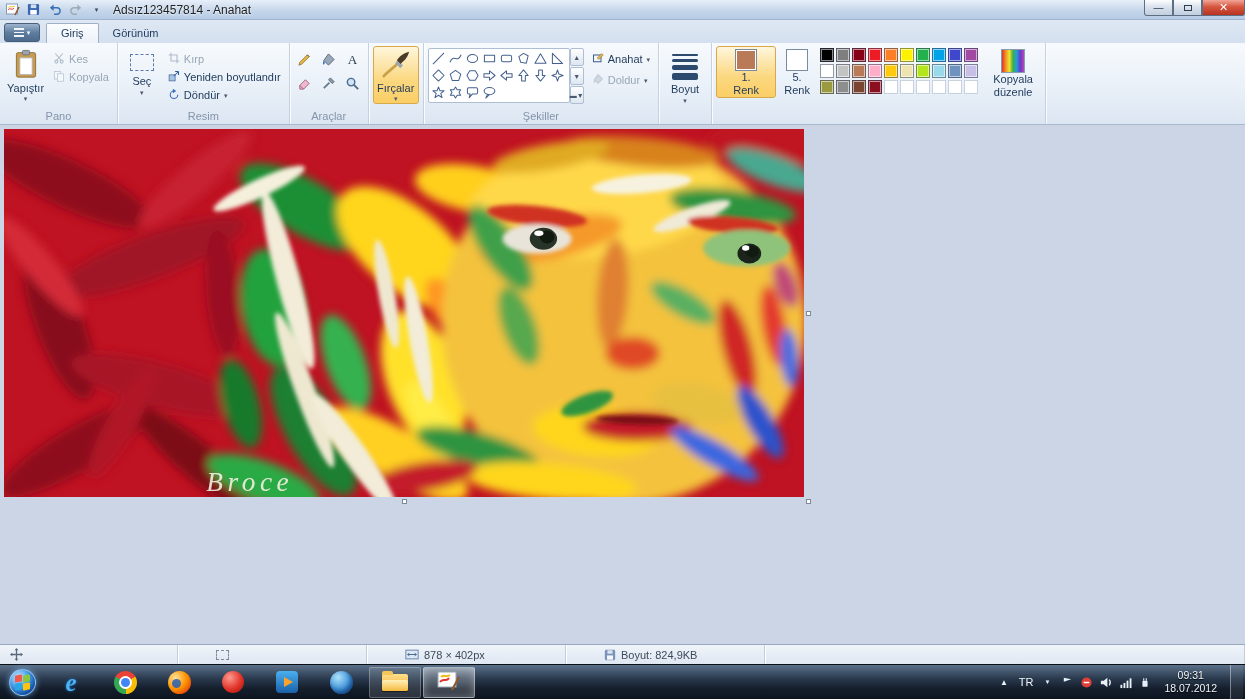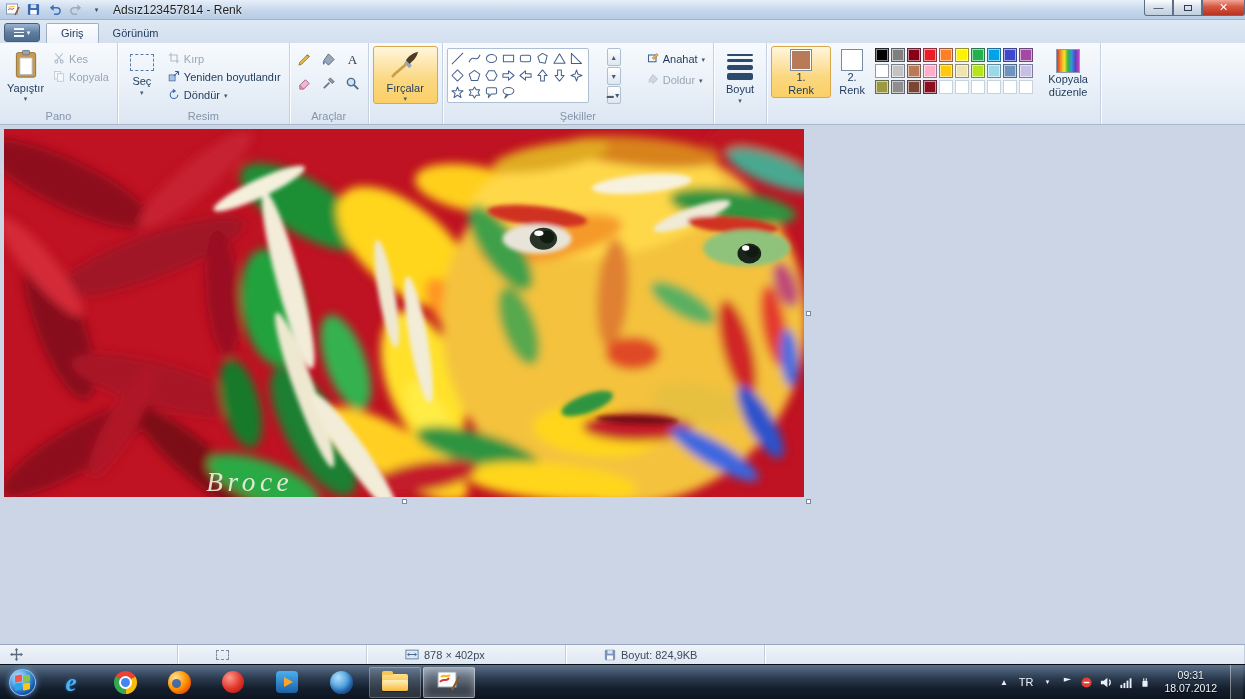--- a/index.html
+++ b/index.html
@@ -52,21 +52,21 @@
   .smallrow { display:flex; align-items:center; gap:4px; padding:2px 4px; border-radius:2px; white-space:nowrap; }
   .disabled { color:#9aa6b6; }
   .disabled svg, .disabled .ic { opacity:.55; }
   .col { display:flex; flex-direction:column; justify-content:flex-start; }
 
   
   .tools-grid { display:grid; grid-template-columns:repeat(3,22px); grid-auto-rows:22px; gap:2px; padding-top:2px; }
   .tool-btn { display:flex; align-items:center; justify-content:center; border:1px solid transparent; border-radius:2px; }
 
   
-  .shapes-wrap { display:flex; align-items:flex-start; gap:18px; padding-top:2px; }
+  .shapes-wrap { display:flex; align-items:flex-start; gap:0; padding-top:2px; }
   .shapes-box { width:142px; background:#fff; border:1px solid #aebfd4; border-radius:2px;
     display:grid; grid-template-columns:repeat(8,17px); grid-auto-rows:17px; padding:1px; }
   .shape-cell { display:flex; align-items:center; justify-content:center; }
   .shapes-scroll { display:flex; flex-direction:column; gap:1px; }
   .sh-arrow { width:14px; height:18px; border:1px solid #aebfd4; border-radius:2px;
     background:linear-gradient(#fff,#dde6f0); color:#4a5a70; font-size:7px;
     display:flex; align-items:center; justify-content:center; }
   .outline-col { display:flex; flex-direction:column; gap:3px; padding:2px 0 0 4px; }
 
   
@@ -180,21 +180,21 @@
           </svg>
       </span>
       <span class="qat-btn">
         <svg width="14" height="13" viewBox="0 0 14 14">
             <path d="M10 5H5a3.5 3.5 0 0 0 0 7H8" fill="none" stroke="#a0aab6" stroke-width="1.6"></path>
             <path d="M8.5 1.5L12.5 5L8.5 8.5Z" fill="#a0aab6"></path>
           </svg>
       </span>
       <span class="qat-btn" style="font-size:7px;color:#3a4a5c;">▾</span>
     </div>
-    <span class="title-text">Adsız123457814 - Renk</span>
+    <span class="title-text">Adsız123457814 - Anahat</span>
     <div class="win-controls">
       <div class="wc min">—</div>
       <div class="wc">
           <span class="maxbox"></span>
         </div>
       <div class="wc close">✕</div>
     </div>
   </div>
 
   <div class="tabrow">
@@ -328,21 +328,21 @@
                 <path d="M9.5 9.5L14 14" stroke="#4a6a8a" stroke-width="2"></path>
               </svg>
             </div>
           </div>
       </div>
       <div class="rgroup-label">Araçlar</div>
     </div>
 
     <div class="rgroup">
       <div class="rgroup-content">
-        <div class="bigbtn selected" style="width:65px;">
+        <div class="bigbtn selected" style="width:46px;">
           <span>
             <svg width="30" height="30" viewBox="0 0 32 32">
                 <path d="M3 29C8 23 13 21 18 15" stroke="#caa24a" stroke-width="3" fill="none" stroke-linecap="round"></path>
                 <path d="M16.5 13.5l5.5 5.5" stroke="#9aa6b0" stroke-width="4"></path>
                 <path d="M21 16c4-4 7-6 9-13-7 2-10 5-13 9z" fill="#4a3a28"></path>
               </svg>
           </span>
           <span>Fırçalar</span>
           <span class="caret">▾</span>
         </div>
@@ -504,21 +504,21 @@
     </div>
 
     <div class="rgroup">
       <div class="rgroup-content">
         <div class="bigbtn selected" style="width:60px;">
           <div class="swatch-big" style="background: rgb(185, 122, 87);"></div>
           <span style="width:32px;white-space:normal;">1. Renk</span>
         </div>
         <div class="bigbtn" style="width:38px;">
           <div class="swatch-big" style="background: rgb(255, 255, 255);"></div>
-          <span style="width:32px;white-space:normal;">2. Renk</span>
+          <span style="width:32px;white-space:normal;">5. Renk</span>
         </div>
         <div class="palette">
             <div class="swatch" style="background: rgb(0, 0, 0);"></div>
             <div class="swatch" style="background: rgb(127, 127, 127);"></div>
             <div class="swatch" style="background: rgb(136, 0, 21);"></div>
             <div class="swatch" style="background: rgb(237, 28, 36);"></div>
             <div class="swatch" style="background: rgb(255, 127, 39);"></div>
             <div class="swatch" style="background: rgb(255, 242, 0);"></div>
             <div class="swatch" style="background: rgb(34, 177, 76);"></div>
             <div class="swatch" style="background: rgb(0, 162, 232);"></div>

